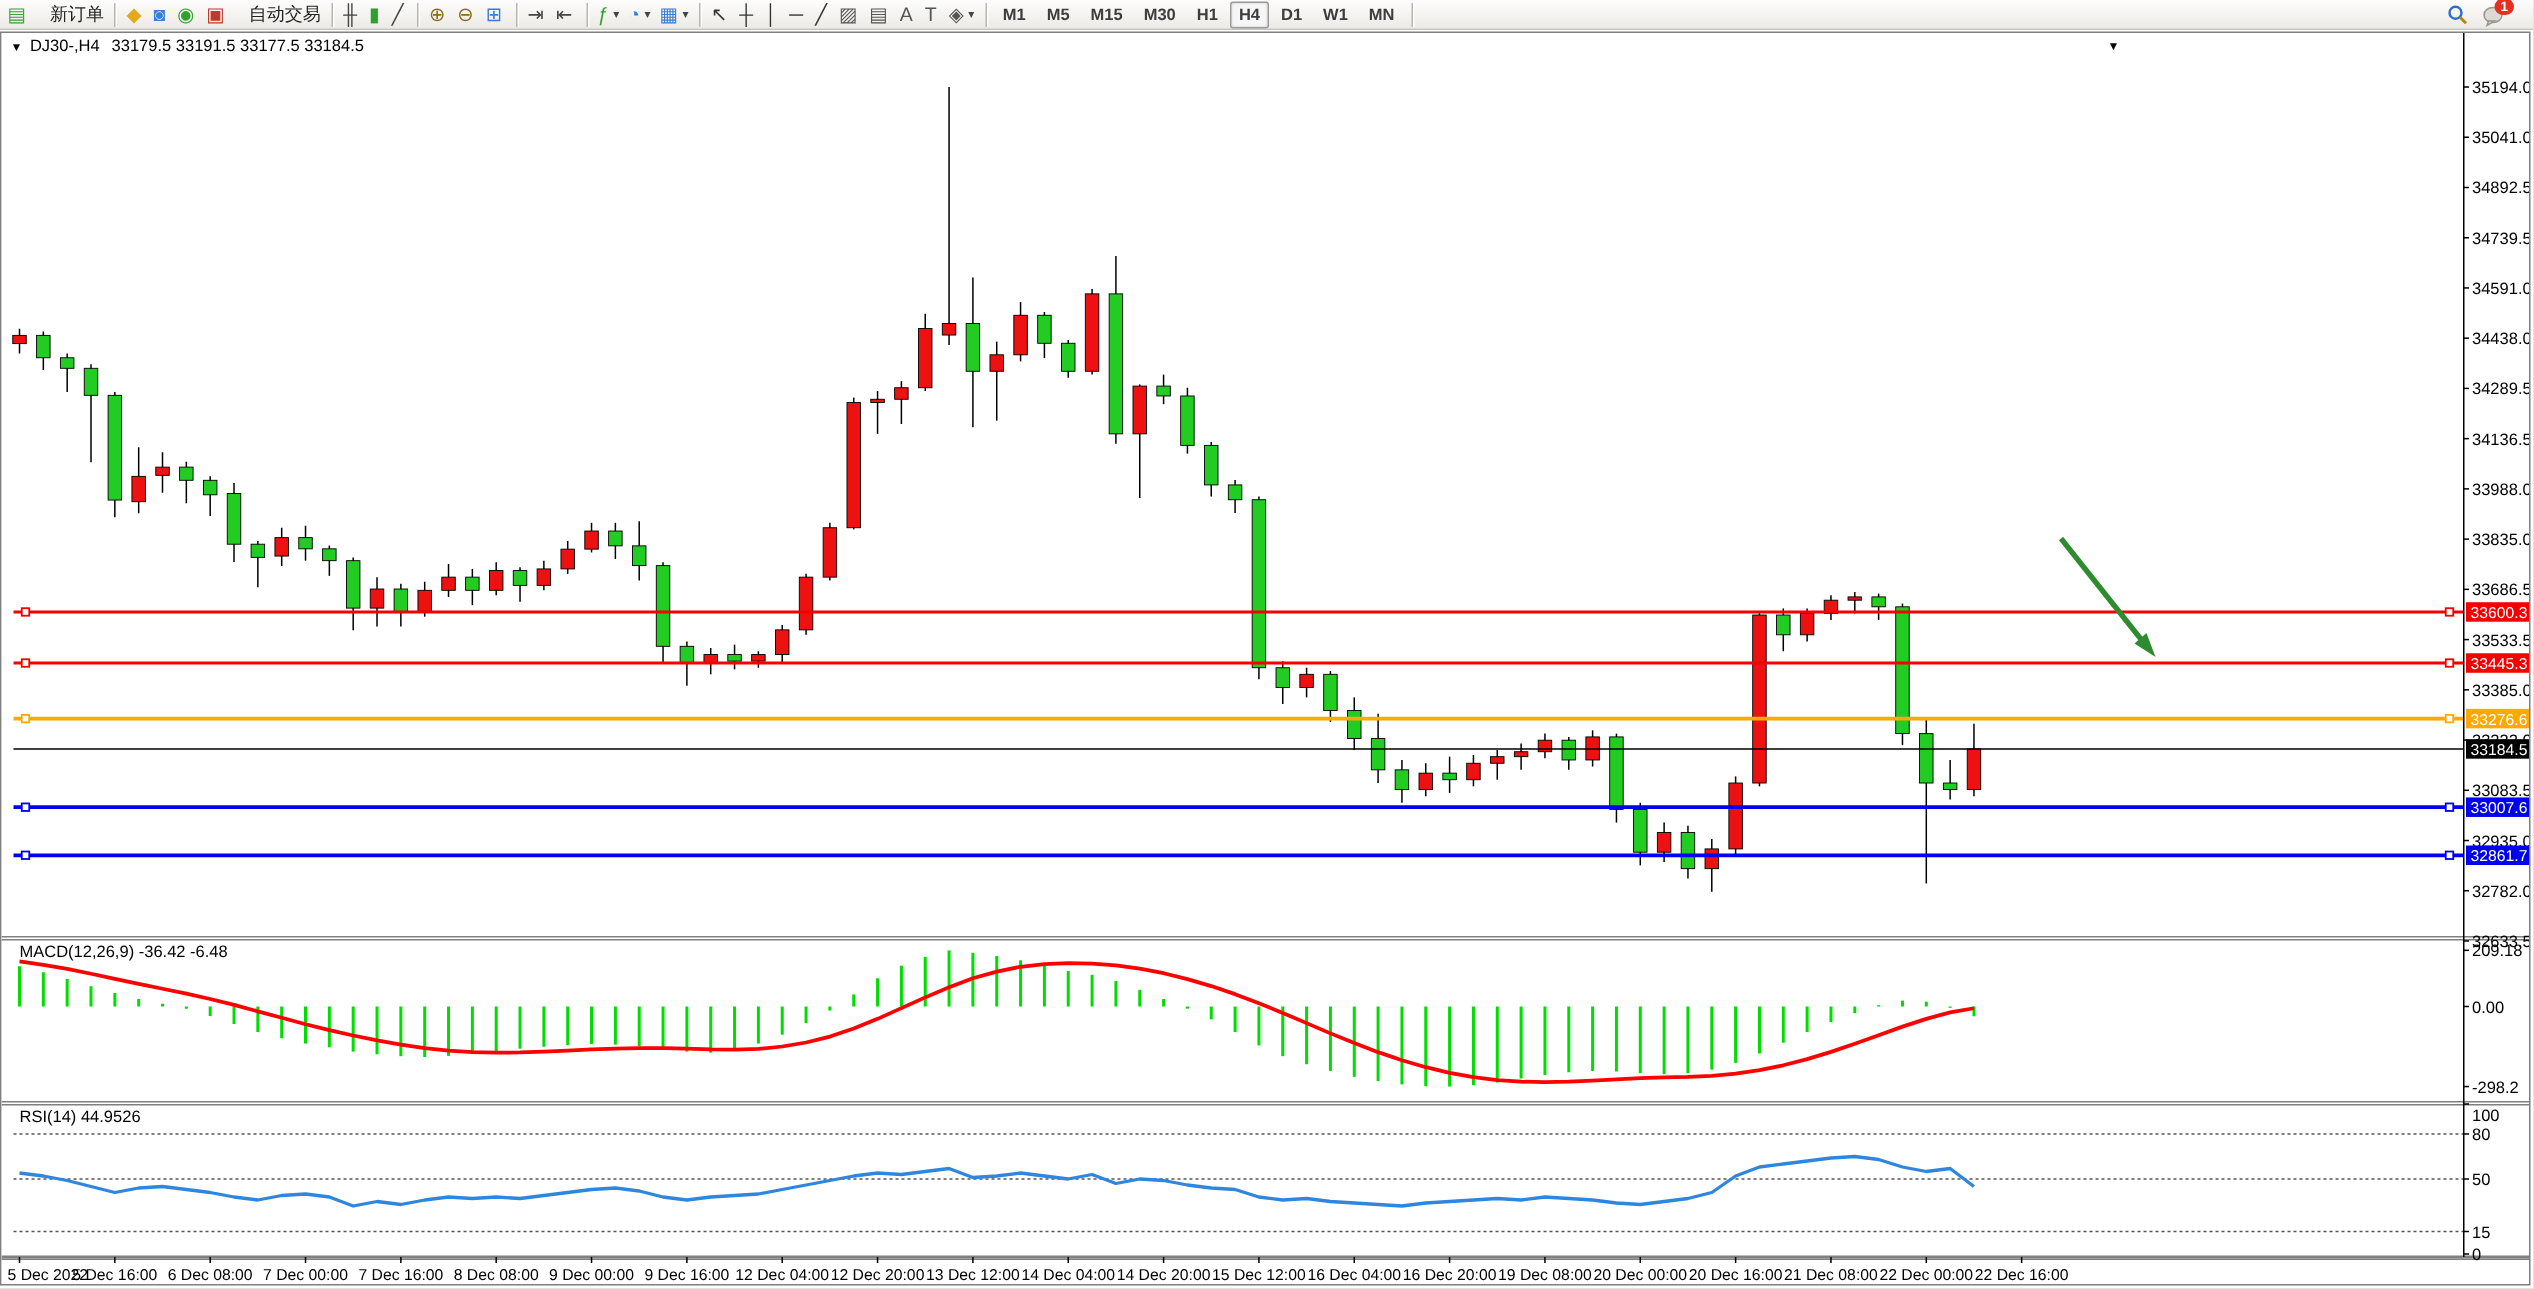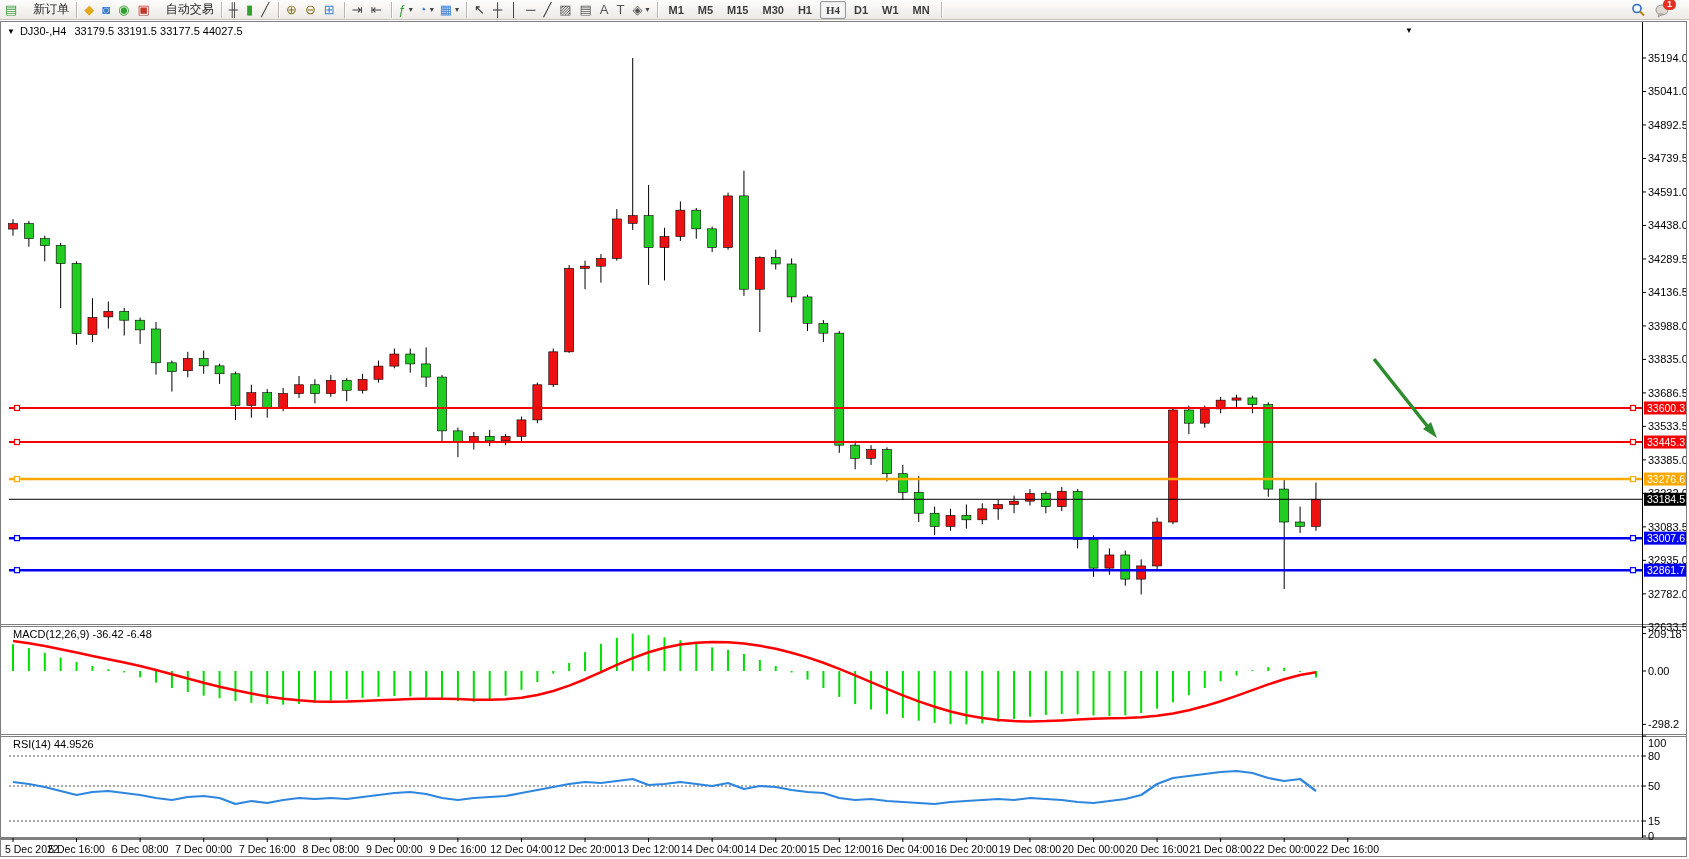--- a/index.html
+++ b/index.html
@@ -8,21 +8,21 @@
   #toolbar{position:absolute;left:0;top:0;width:1689px;height:20px;
     background:linear-gradient(#fdfdfd,#eceae5);border-bottom:1px solid #c6c3bc;
     display:flex;align-items:center;padding-left:2px;box-sizing:border-box;font-size:12px;color:#222;}
   .tb-btn{display:inline-flex;align-items:center;height:18px;padding:0 3px;cursor:default;white-space:nowrap;}
   .tb-btn .glyph{font-size:13px;line-height:18px;margin-right:2px;}
   .tb-btn .lbl{margin-left:14px;}
   .tb-caret{font-size:8px;color:#444;margin-left:1px;}
   .tb-sep{width:1px;height:16px;background:#b9b6ae;margin:0 4px;box-shadow:1px 0 0 #ffffff;}
   .tf-btn{display:inline-block;height:16px;line-height:16px;padding:0 5px;margin:16px 1px;
     font-size:11px;font-weight:bold;color:#3d3d3d;border:1px solid transparent;border-radius:2px;}
-  .tf-btn.active{background:#f6f6f6;border:1px solid #9a9a9a;box-shadow:inset 0 0 2px #cfcfcf;font-family:Liberation Serif, serif;}
+  .tf-btn.active{background:#f6f6f6;border:1px solid #9a9a9a;box-shadow:inset 0 0 2px #cfcfcf;}
   #tb-right{margin-left:auto;display:flex;align-items:center;margin-right:6px;}
   #alert-badge{position:relative;top:-5px;left:-7px;background:#e33022;color:#fff;font-size:9px;font-weight:bold;
     border-radius:7px;min-width:11px;height:11px;line-height:11px;text-align:center;display:inline-block;padding:0 1px;}
   
   #chart-window{position:absolute;left:0;top:21px;width:1687px;height:836px;border:1px solid #7f7f7f;background:#fff;box-sizing:border-box;}
   #chart-title{position:absolute;left:6px;top:3px;z-index:5;font-size:11px;color:#000;display:flex;align-items:center;}
   #chart-title .tri{font-size:8px;margin-right:5px;}
   #chart-title .ohlc{margin-left:8px;}
   #chart-menu-arrow{position:absolute;left:1404px;top:4px;font-size:8px;z-index:5;}
   #svg-host{position:absolute;left:0;top:0;width:1685px;height:834px;}
@@ -142,21 +142,21 @@
           <ellipse cx="8" cy="8" rx="6" ry="5" fill="#dcd9d2" stroke="#9a978f"></ellipse>
           <path d="M5 12 L4 15 L9 12 Z" fill="#dcd9d2" stroke="#9a978f"></path>
         </svg>
         <span id="alert-badge">1</span>
       </div>
     </div>
   <div id="chart-window">
     <div id="chart-title">
       <span class="tri">▼</span>
       <span>DJ30-,H4</span>
-      <span class="ohlc">33179.5 33191.5 33177.5 44027.5</span>
+      <span class="ohlc">33179.5 33191.5 33177.5 33184.5</span>
     </div>
     <div id="chart-menu-arrow">▼</div>
     <div id="svg-host"><svg width="1685" height="834">
           <rect x="0" y="0" width="1685" height="834" fill="#ffffff"></rect>
           <line x1="0" y1="602.5" x2="1685" y2="602.5" stroke="#808080" stroke-width="1"></line>
           <line x1="0" y1="604.5" x2="1685" y2="604.5" stroke="#808080" stroke-width="1"></line>
           <line x1="0" y1="712.5" x2="1685" y2="712.5" stroke="#808080" stroke-width="1"></line>
           <line x1="0" y1="714.5" x2="1685" y2="714.5" stroke="#808080" stroke-width="1"></line>
           <line x1="0" y1="815.5" x2="1685" y2="815.5" stroke="#808080" stroke-width="1"></line>
           <line x1="0" y1="817.5" x2="1685" y2="817.5" stroke="#808080" stroke-width="1"></line>

